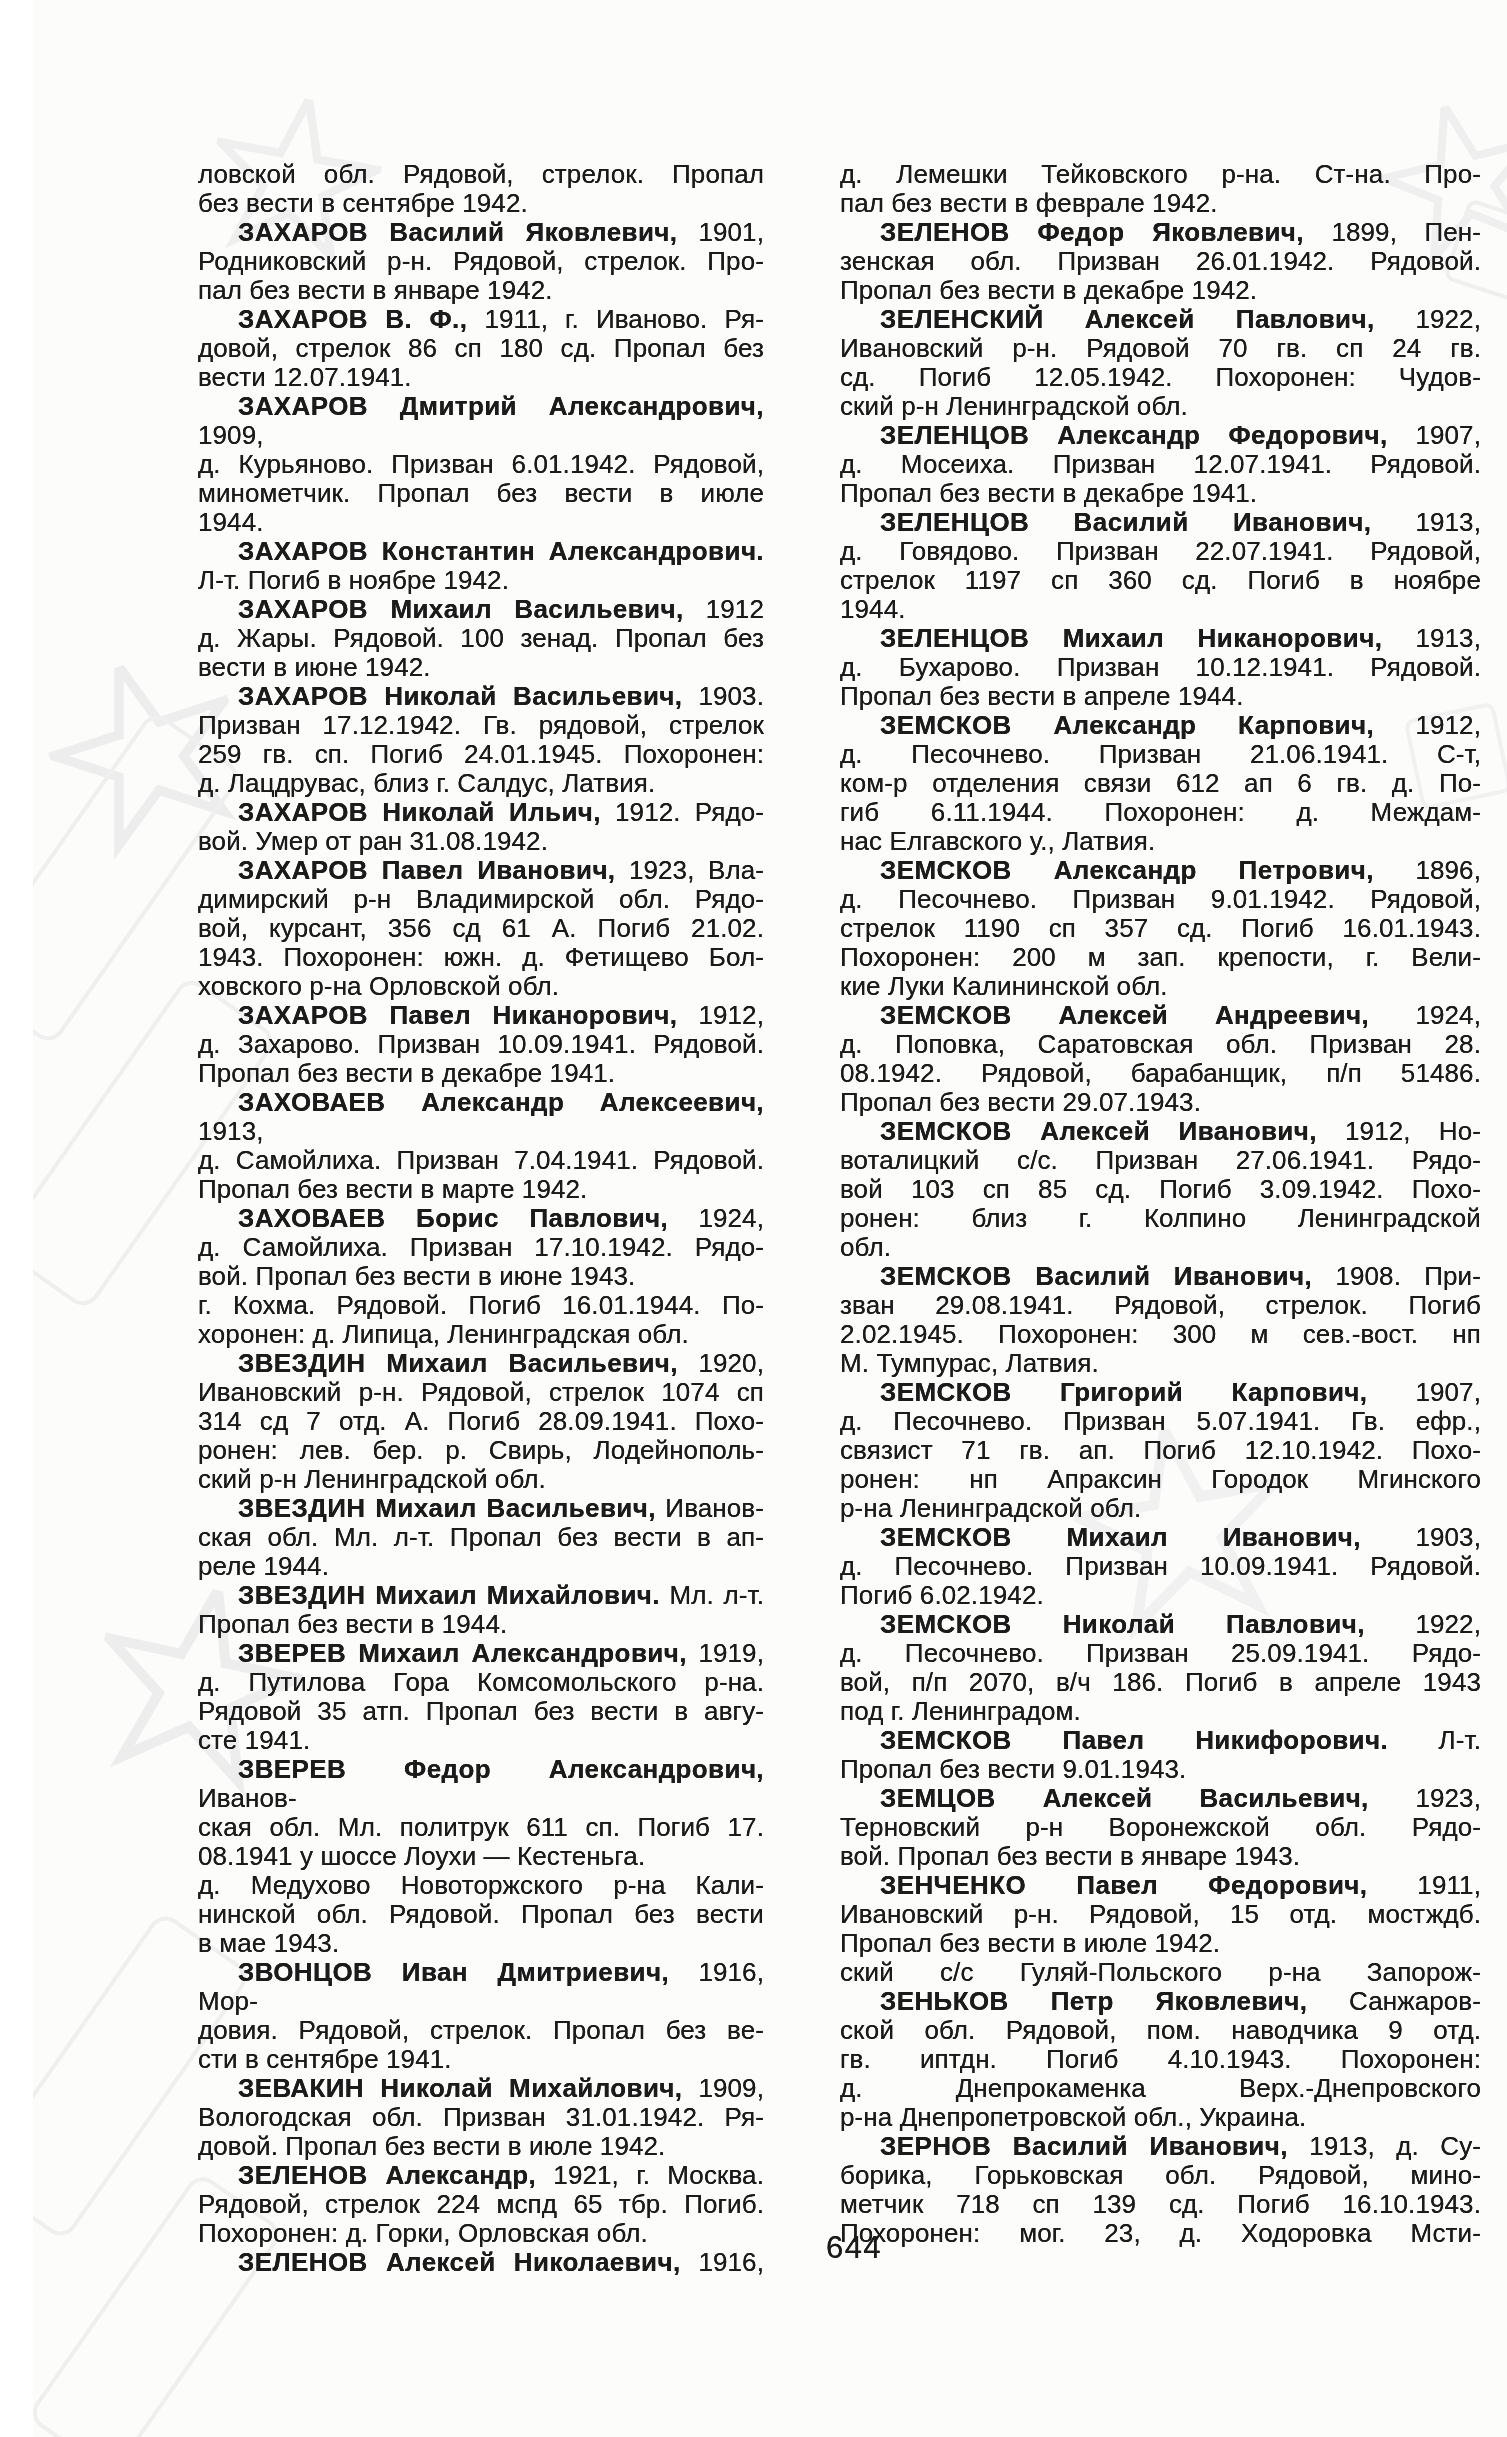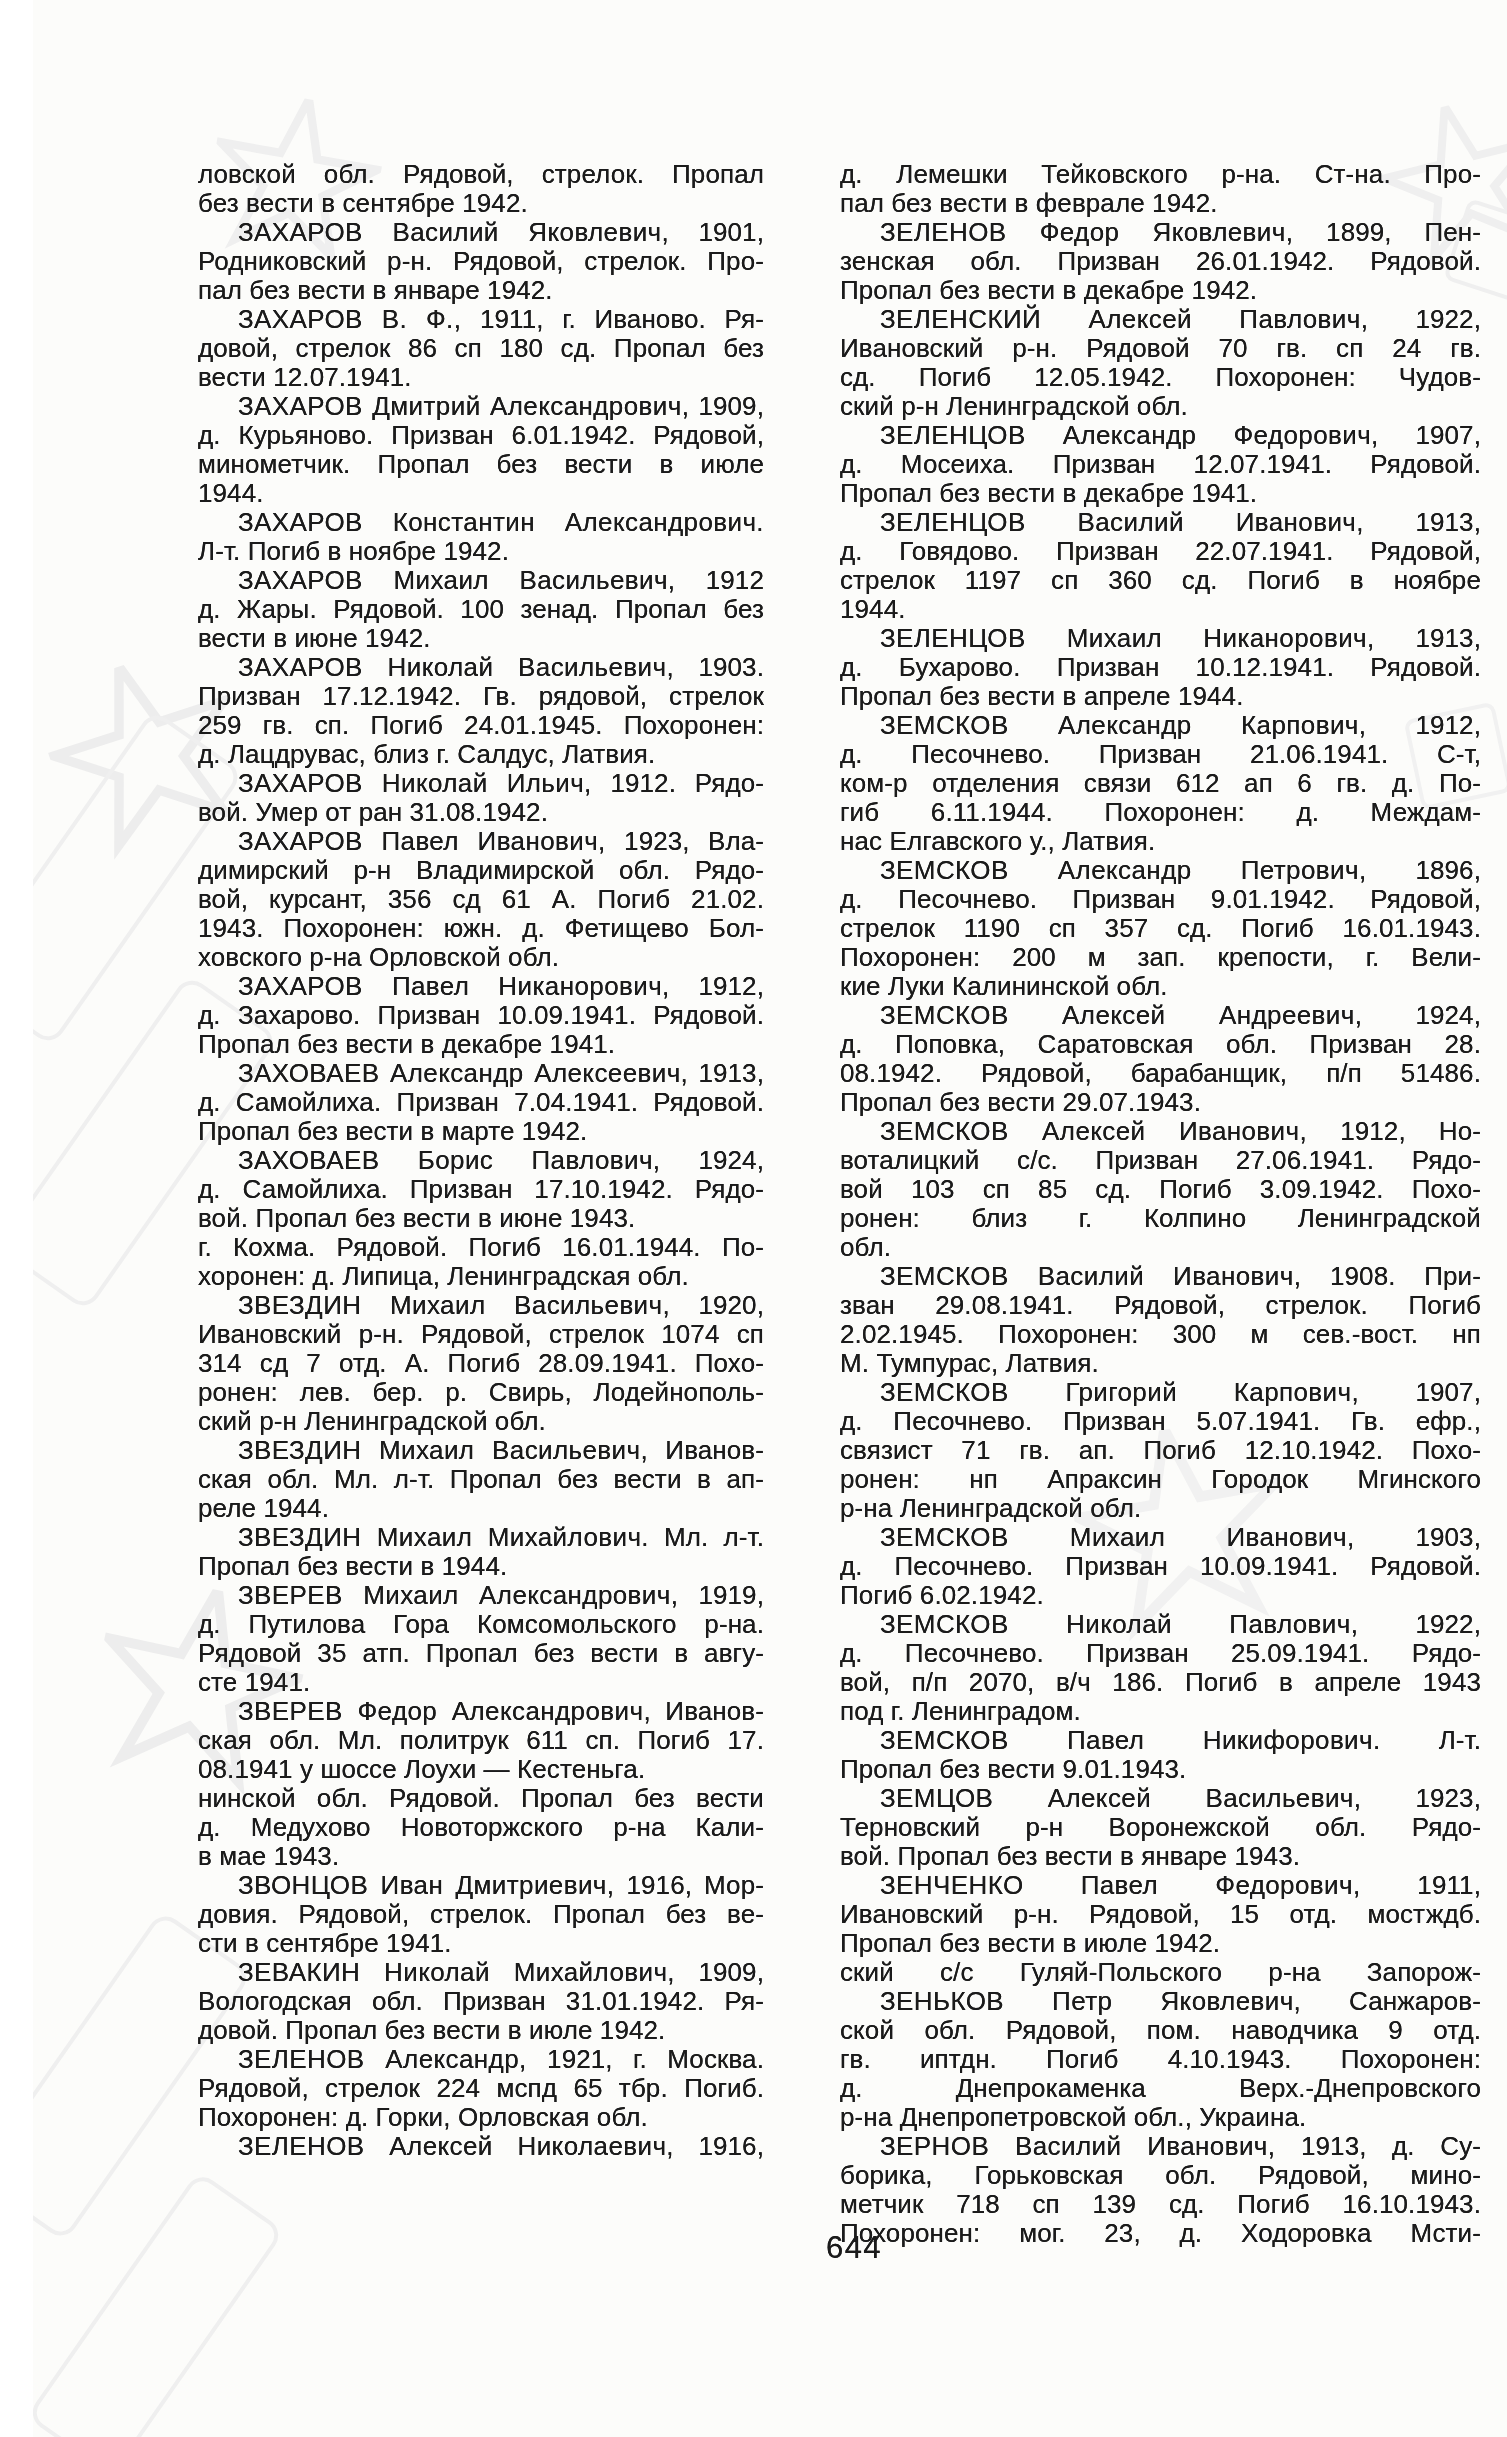--- a/index.html
+++ b/index.html
@@ -42,21 +42,21 @@
     font-size: 26px;
     line-height: 29px;
     letter-spacing: 0.1px;
     text-align: justify;
     text-align-last: justify;
     white-space: normal;
     text-shadow: 0 0 0.4px currentColor;
   }
   .line.last { text-align: left; text-align-last: left; }
   .line.indent { text-indent: 40px; }
-  .nm { font-weight: 400; letter-spacing: 0.4px; }
+  .nm { font-weight: 700; letter-spacing: 0.4px; }
   .page-number {
     position: absolute;
     left: 793px; top: 2230px;
     z-index: 2;
     font-size: 31px;
     font-weight: 400;
     letter-spacing: 1.4px;
     text-shadow: 0 0 0.4px currentColor;
   }
 </style>
@@ -149,22 +149,22 @@
       <div class="line last">реле 1944.</div>
       <div class="line indent"><span class="nm">ЗВЕЗДИН Михаил Михайлович.</span> Мл. л-т.</div>
       <div class="line last">Пропал без вести в 1944.</div>
       <div class="line indent"><span class="nm">ЗВЕРЕВ Михаил Александрович,</span> 1919,</div>
       <div class="line">д. Путилова Гора Комсомольского р-на.</div>
       <div class="line">Рядовой 35 атп. Пропал без вести в авгу-</div>
       <div class="line last">сте 1941.</div>
       <div class="line indent"><span class="nm">ЗВЕРЕВ Федор Александрович,</span> Иванов-</div>
       <div class="line">ская обл. Мл. политрук 611 сп. Погиб 17.</div>
       <div class="line last">08.1941 у шоссе Лоухи — Кестеньга.</div>
+      <div class="line">д. Медухово Новоторжского р-на Кали-</div>
       <div class="line">нинской обл. Рядовой. Пропал без вести</div>
-      <div class="line">д. Медухово Новоторжского р-на Кали-</div>
       <div class="line last">в мае 1943.</div>
       <div class="line indent"><span class="nm">ЗВОНЦОВ Иван Дмитриевич,</span> 1916, Мор-</div>
       <div class="line">довия. Рядовой, стрелок. Пропал без ве-</div>
       <div class="line last">сти в сентябре 1941.</div>
       <div class="line indent"><span class="nm">ЗЕВАКИН Николай Михайлович,</span> 1909,</div>
       <div class="line">Вологодская обл. Призван 31.01.1942. Ря-</div>
       <div class="line last">довой. Пропал без вести в июле 1942.</div>
       <div class="line indent"><span class="nm">ЗЕЛЕНОВ Александр,</span> 1921, г. Москва.</div>
       <div class="line">Рядовой, стрелок 224 мспд 65 тбр. Погиб.</div>
       <div class="line last">Похоронен: д. Горки, Орловская обл.</div>

